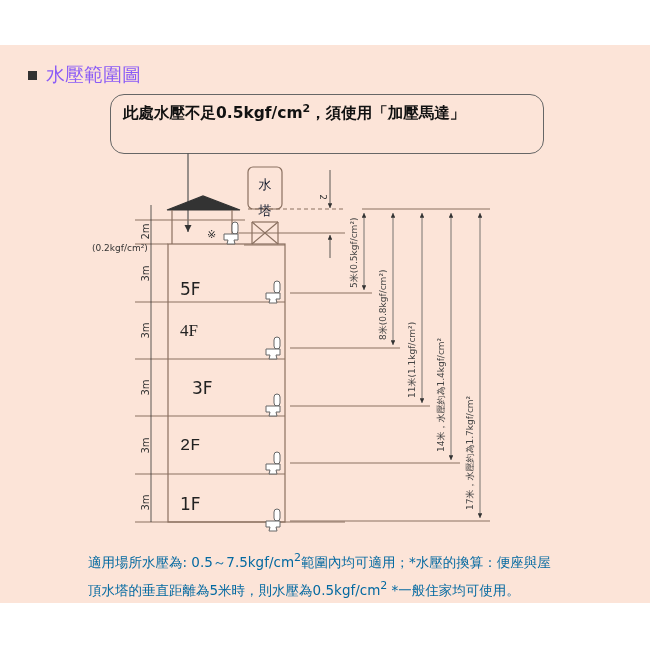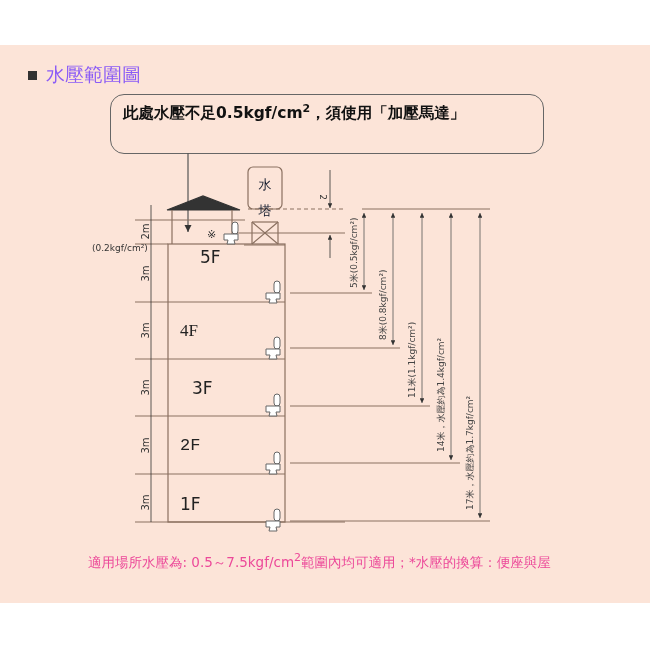--- a/index.html
+++ b/index.html
@@ -11,21 +11,21 @@
   .callout { position:absolute; left:110px; top:94px; width:432px; height:58px;
              border:1.5px solid #666; border-radius:14px; background:#fce4d8; }
   .callout .line { position:absolute; left:12px; font-size:15.5px; color:#111; white-space:nowrap; font-weight:bold; }
   .callout .l1 { top:7px; }
   .callout .l2 { top:30px; }
   sup { font-size:11px; }
   svg.diagram { position:absolute; left:0; top:0; }
   .vtext { position:absolute; font-size:9px; color:#444; white-space:nowrap; transform-origin:left top; transform:rotate(-90deg); }
   .floor { position:absolute; font-size:17px; color:#222; }
   .dim { position:absolute; font-size:10px; color:#333; transform:rotate(-90deg); white-space:nowrap; }
-  .footer { position:absolute; left:88px; top:546px; font-size:13.5px; color:#ec4899; line-height:23px; }
+  .footer { position:absolute; left:88px; top:546px; font-size:13.5px; color:#0369a1; line-height:23px; }
   .small-label { position:absolute; font-size:9px; color:#333; }
   .tower-text { position:absolute; font-size:13px; color:#0f172a; line-height:26px; text-align:center; width:20px; }
 </style>
 </head>
 <body>
 
 <div class="panel"></div>
 
 <div class="title">
   <span class="bullet"></span>
@@ -127,27 +127,28 @@
 <div class="small-label" style="left:207px;top:228px;font-size:11px;">※</div>
 <div class="small-label" style="left:320px;top:192px;transform:rotate(90deg);">2</div>
 
 <div class="dim" style="left:137px;top:226px;">2m</div>
 <div class="dim" style="left:137px;top:268px;">3m</div>
 <div class="dim" style="left:137px;top:325px;">3m</div>
 <div class="dim" style="left:137px;top:382px;">3m</div>
 <div class="dim" style="left:137px;top:440px;">3m</div>
 <div class="dim" style="left:137px;top:497px;">3m</div>
 
-<div class="floor" style="left:180px;top:247px;margin-left:20px;">5F</div>
+<div class="floor" style="left:180px;top:279px;">5F</div>
 <div class="floor" style="left:180px;top:321px;font-family:Liberation Serif, serif;">4F</div>
 <div class="floor" style="left:192px;top:378px;">3F</div>
 <div class="floor" style="left:180px;top:436px;font-family:Liberation Mono, monospace;">2F</div>
 <div class="floor" style="left:180px;top:494px;text-align:right;">1F</div>
 
 <div class="vtext" style="left:348px;top:288px;">5米(0.5kgf/cm²)</div>
 <div class="vtext" style="left:377px;top:340px;">8米(0.8kgf/cm²)</div>
 <div class="vtext" style="left:406px;top:398px;">11米(1.1kgf/cm²)</div>
 <div class="vtext" style="left:435px;top:452px;">14米，水壓約為1.4kgf/cm²</div>
 <div class="vtext" style="left:464px;top:510px;">17米，水壓約為1.7kgf/cm²</div>
 
 <div class="footer">
   <div><span>適用場所水壓為: 0.5～7.5kgf/cm</span><sup>2</sup><span>範圍內均可適用；*水壓的換算：便座與屋</span></div>
+  <div><span>頂水塔的垂直距離為5米時，則水壓為0.5kgf/cm</span><sup>2</sup><span> *一般住家均可使用。</span></div>
 </div>
 
 </body></html>

